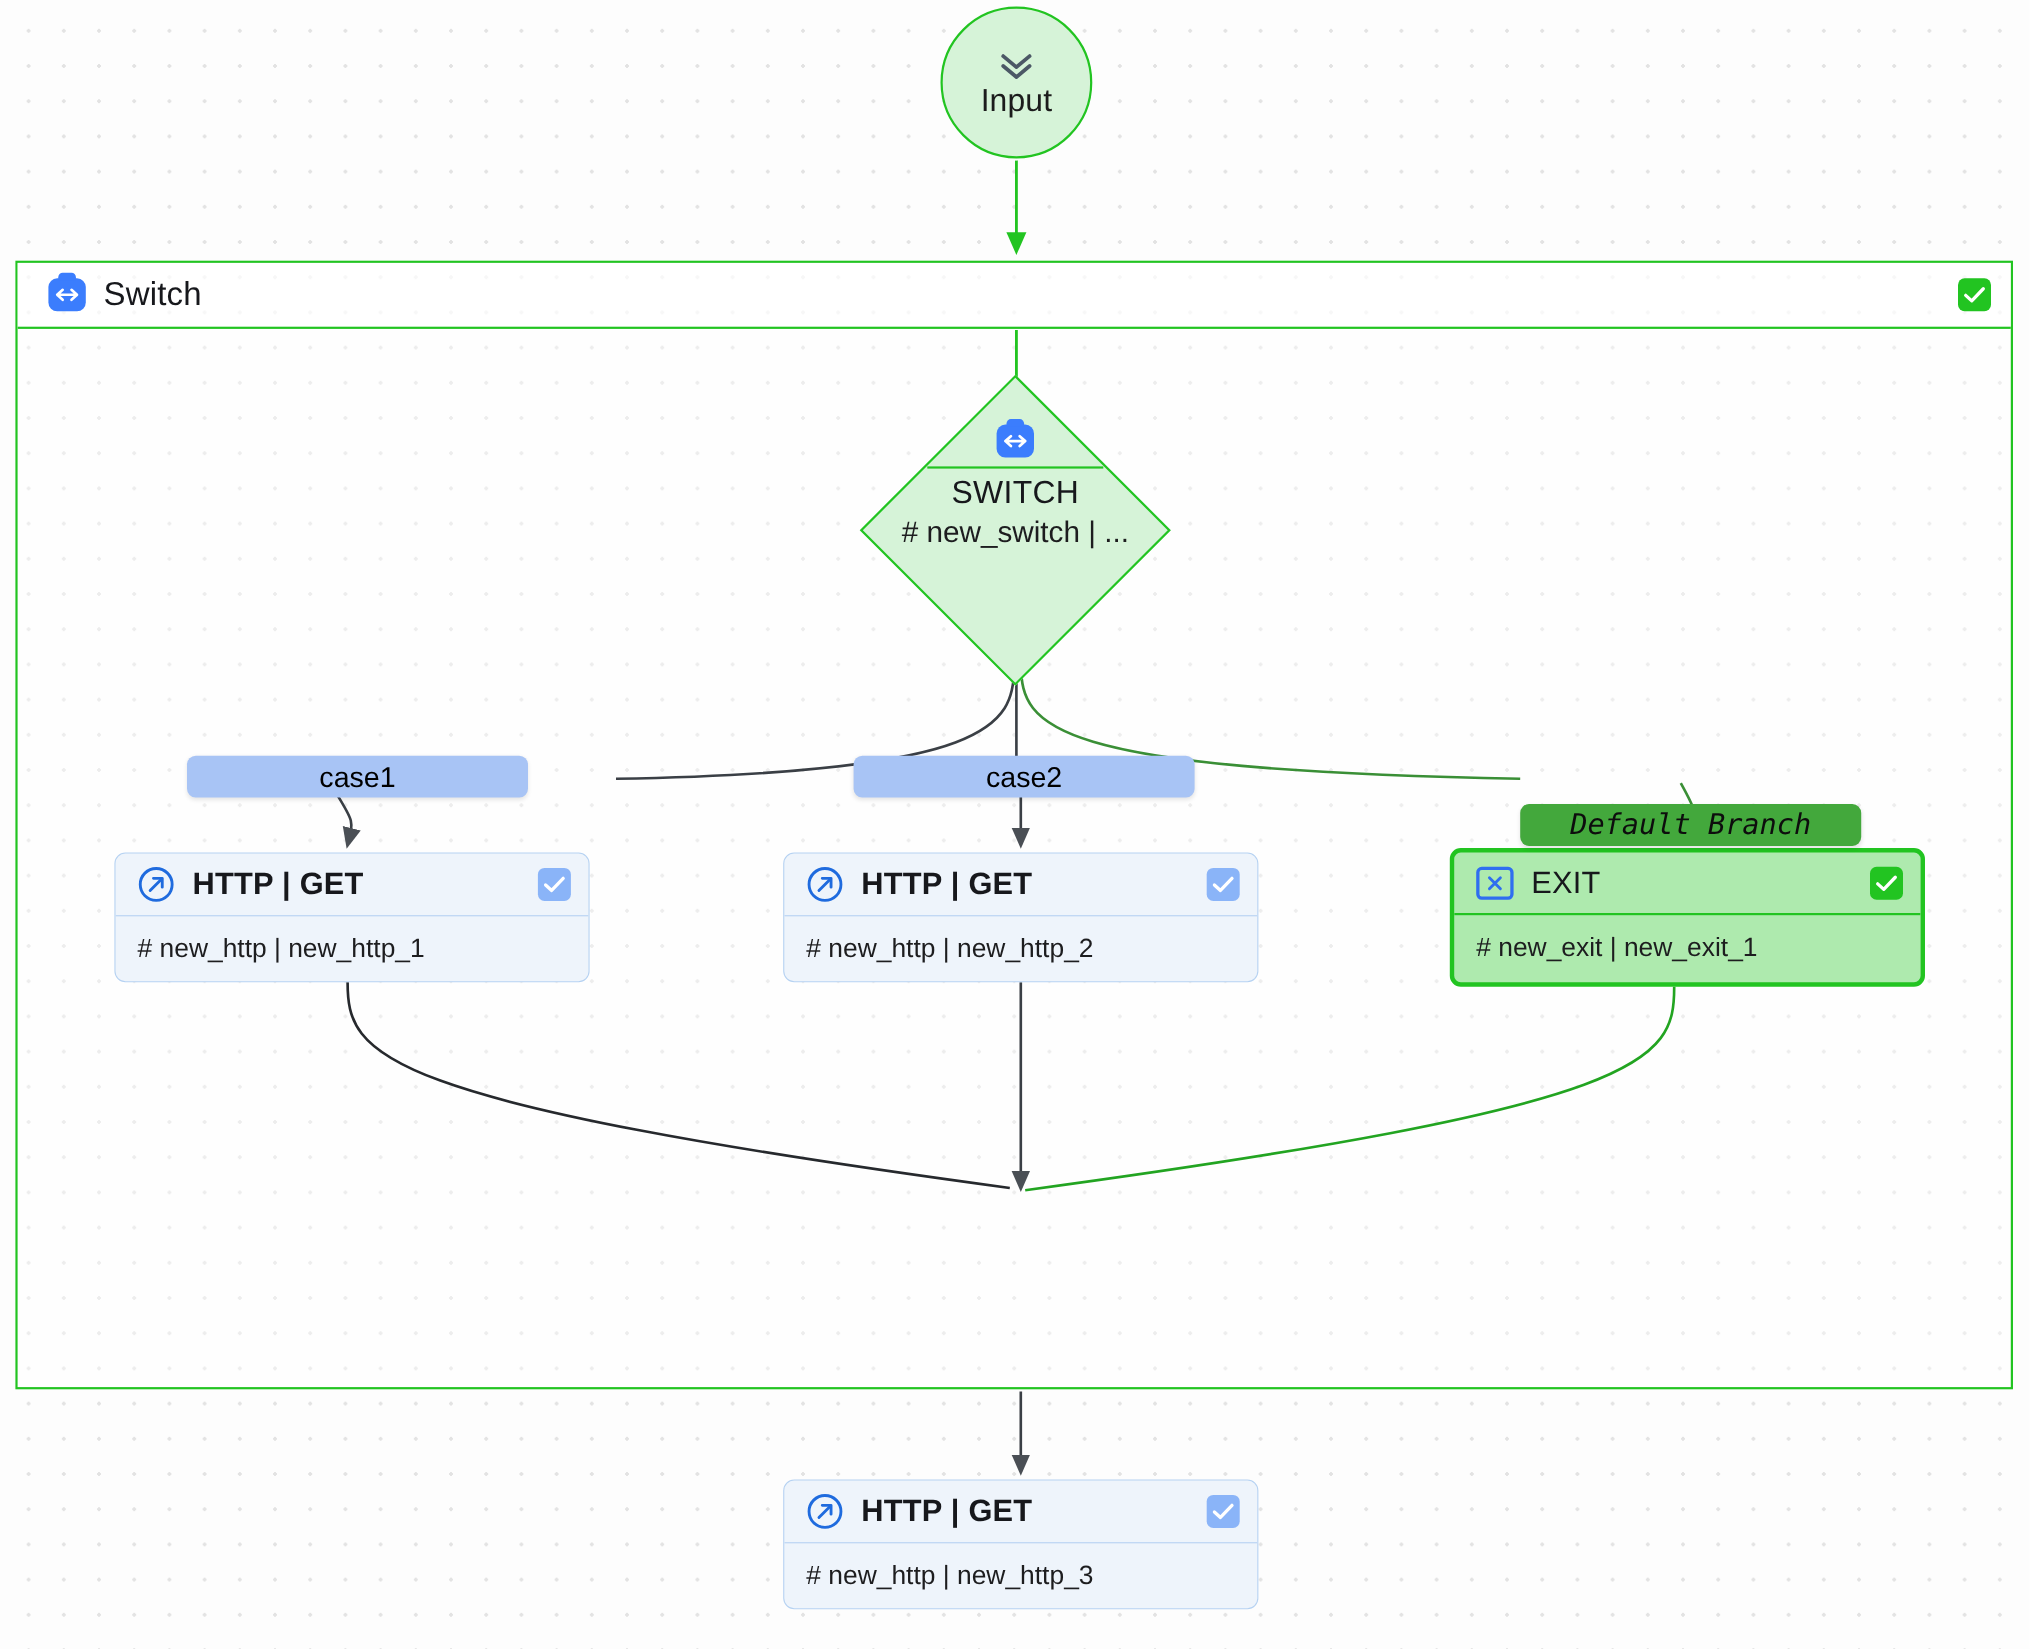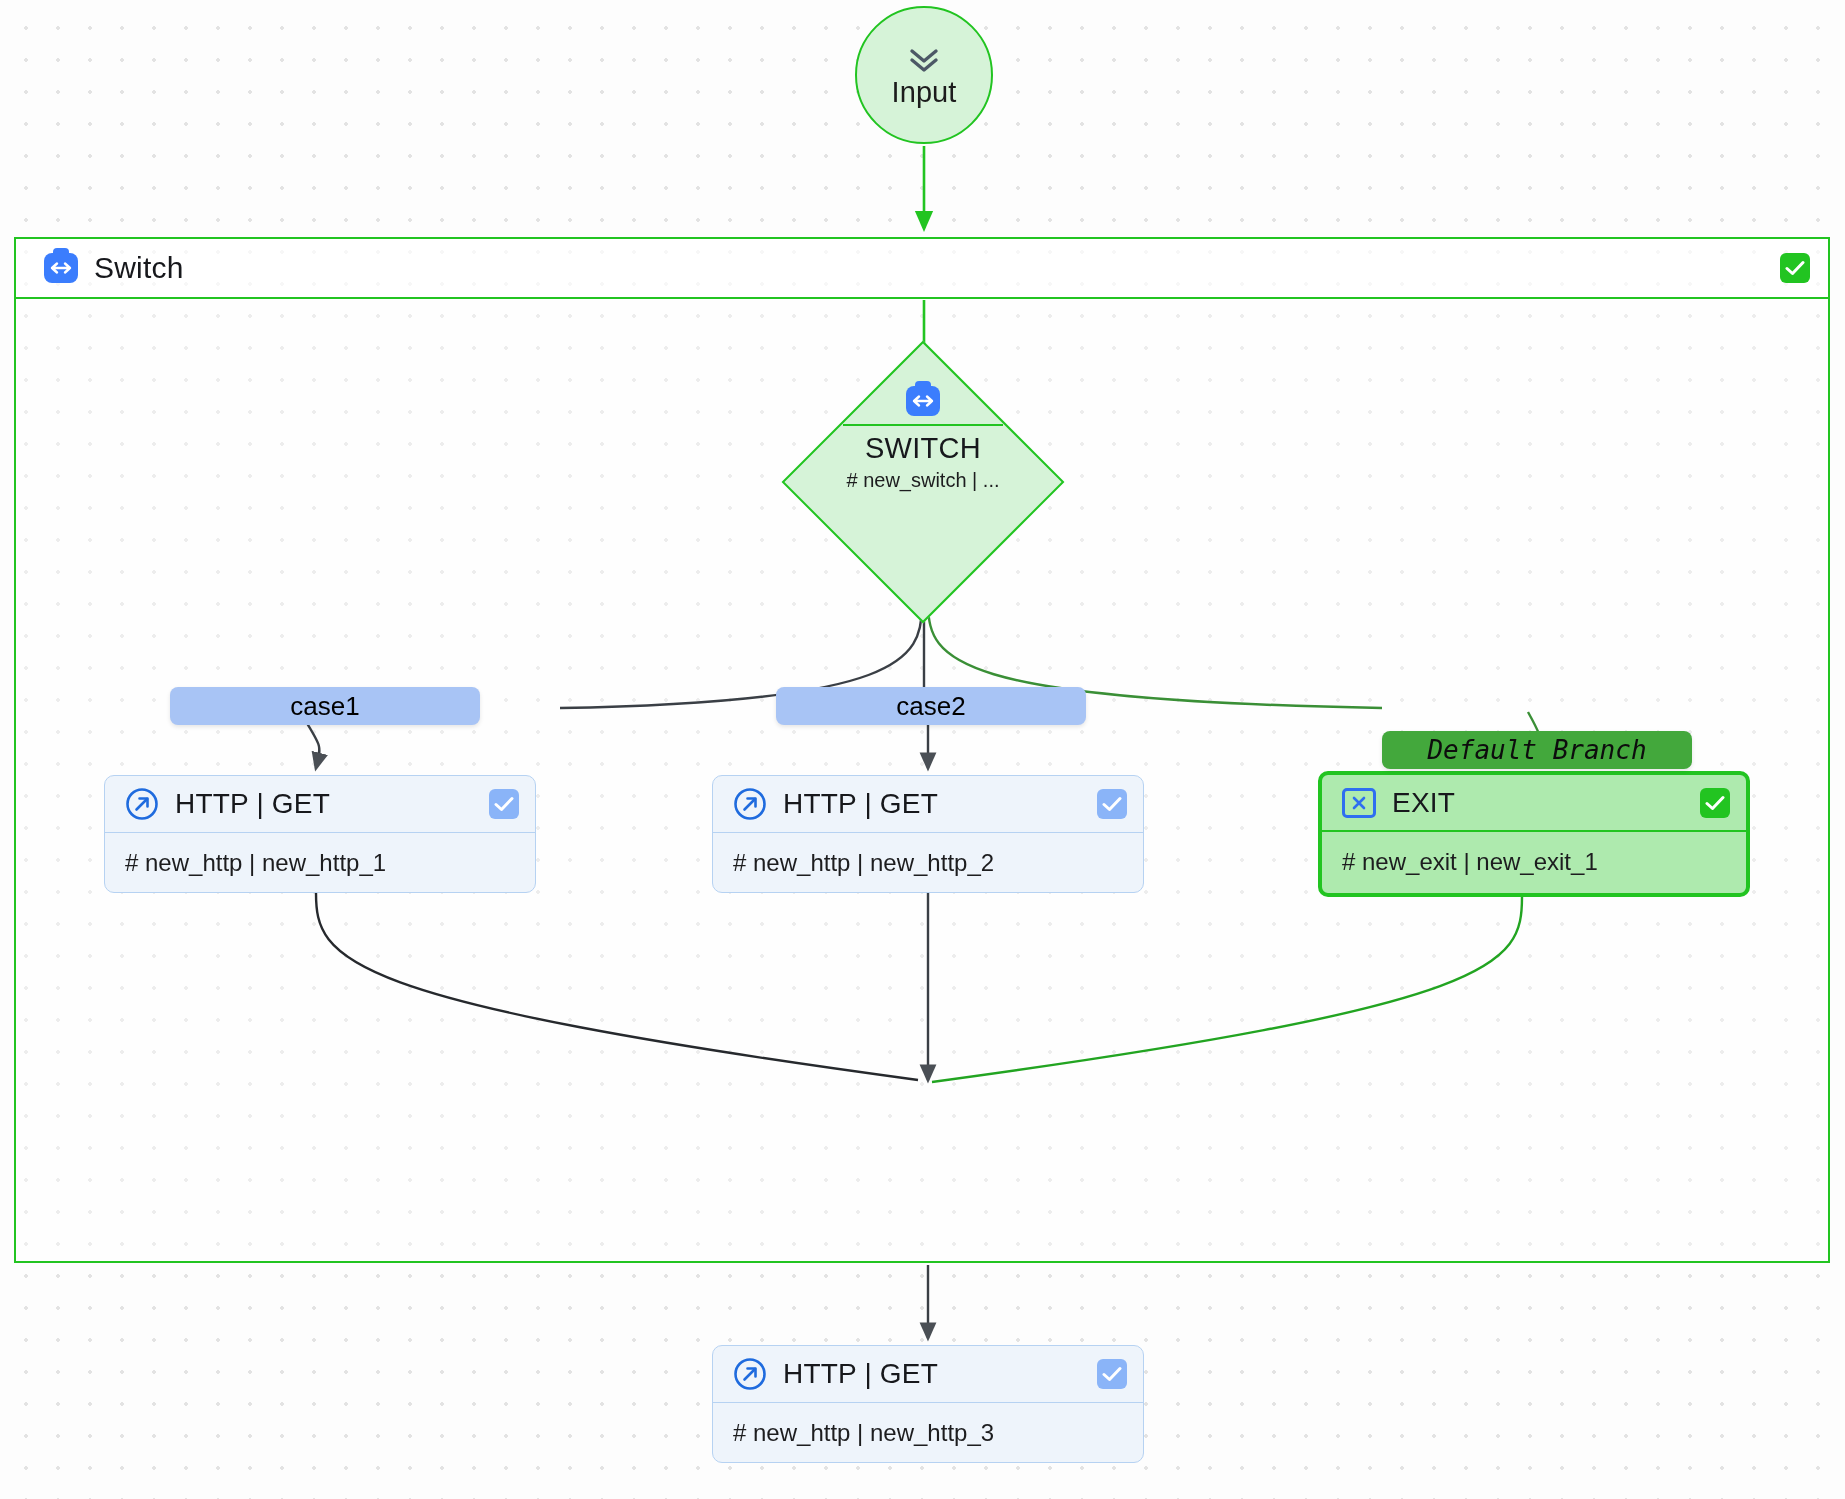--- a/index.html
+++ b/index.html
@@ -92,21 +92,21 @@
     display: flex; flex-direction: column; align-items: center;
   }
   #switch-diamond .dia-icon { margin-top: 28px; }
   #switch-diamond .rule {
     width: 160px; height: 2px; background: #22c421; margin-top: 8px;
   }
   #switch-diamond .dia-title {
     font-size: 29px; color: #17181c; margin-top: 6px; letter-spacing: .3px;
   }
   #switch-diamond .dia-sub {
-    font-size: 20px; color: #1d1d1f; margin-top: 4px; white-space: nowrap;
+    font-size: 27px; color: #1d1d1f; margin-top: 4px; white-space: nowrap;
   }
 
   
   .pill {
     position: absolute; height: 38px; border-radius: 8px;
     display: flex; align-items: center; justify-content: center;
     font-size: 26px; z-index: 6;
     box-shadow: 0 2px 4px rgba(0,0,0,0.10);
   }
   .pill.case {
@@ -128,21 +128,21 @@
   }
   .card.http {
     background: #eef4fb; border: 1.6px solid #b6d2f2;
   }
   .card.exit {
     background: #aeeaae; border: 4px solid #22c421;
   }
   .card .card-head {
     height: 57px; display: flex; align-items: center; padding: 0 16px 0 20px;
   }
-  .card.http .card-head { border-bottom: 1.6px solid #b6d2f2; }
+  .card.http .card-head { border-bottom: 1.6px solid #b6d2f2; font-weight: bold; }
   .card.exit .card-head { border-bottom: 2px solid #22c421; }
   .card .card-title {
     font-size: 28px; color: #17181c; margin-left: 16px; letter-spacing: .2px;
   }
   .card .spacer { flex: 1; }
   .card .card-body {
     height: 60px; display: flex; align-items: center; padding-left: 20px;
     font-size: 24px; color: #1d1d1f;
   }
   #node-http1 { left: 104px;  top: 775px; width: 432px; height: 118px; }

